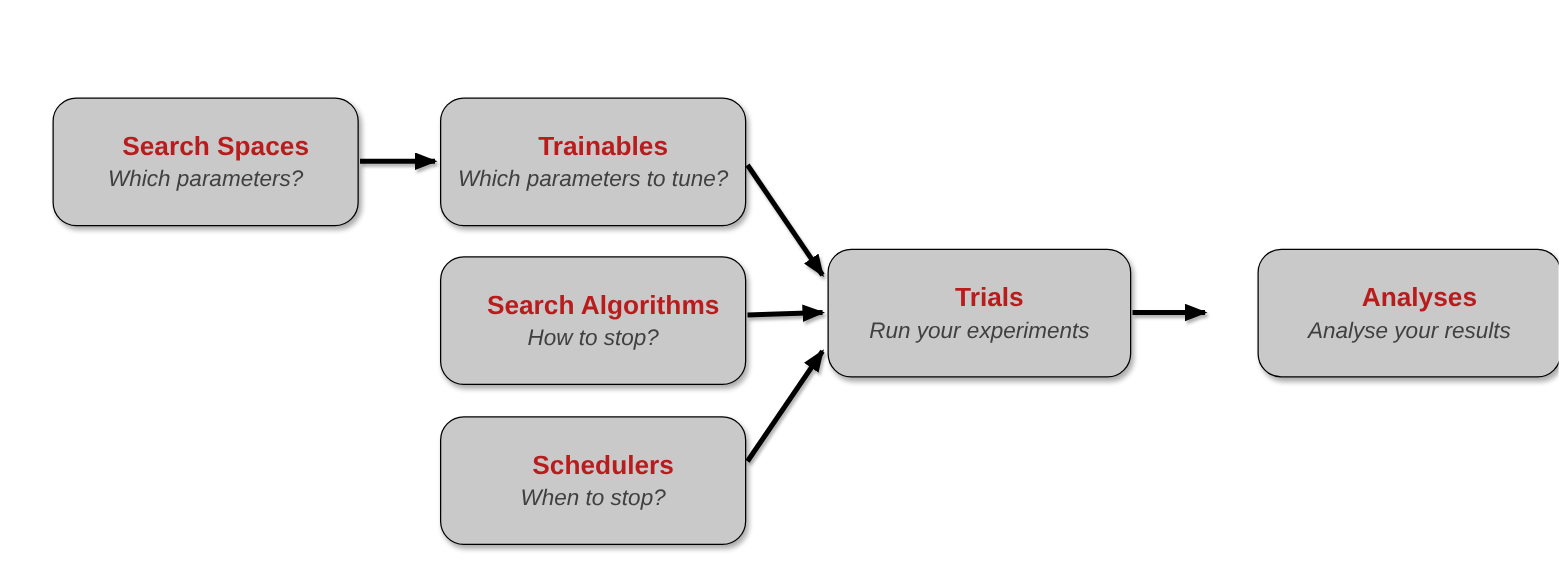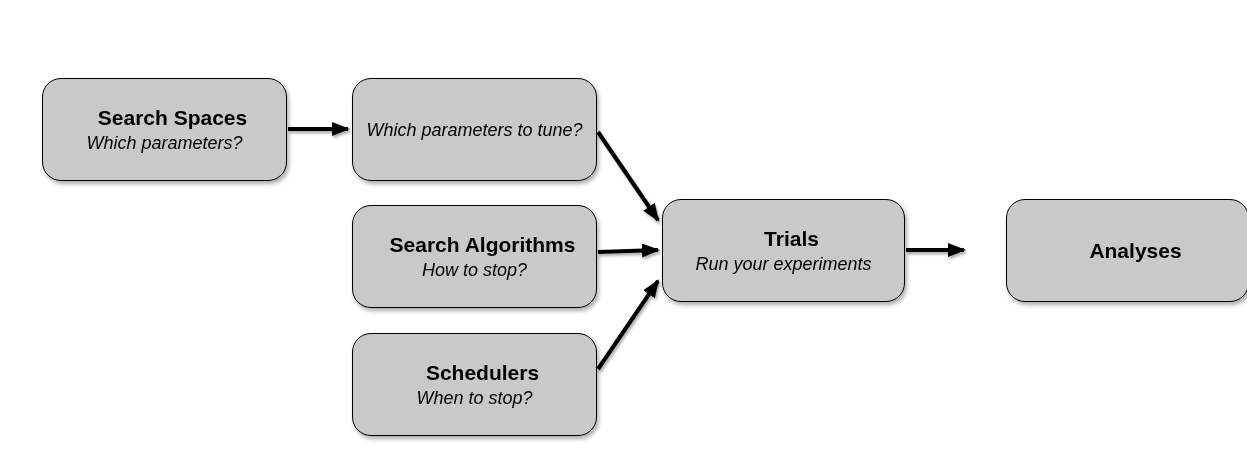--- a/index.html
+++ b/index.html
@@ -33,29 +33,29 @@
     display: flex;
     flex-direction: column;
     align-items: center;
     justify-content: center;
     text-align: center;
     padding: 4px 10px;
   }
   .node .title {
     font-size: 21px;
     font-weight: 700;
-    color: #000000;
+    color: #b91c1c;
     line-height: 26px;
     white-space: nowrap;
     margin-left: 16px;
   }
   .node .subtitle {
     font-size: 18px;
     font-style: italic;
-    color: #000000;
+    color: #404040;
     line-height: 24px;
     white-space: nowrap;
   }
   
   .node-search-spaces     { left: 42px;  top: 78px;  width: 245px; height: 103px; }
   .node-trainables        { left: 352px; top: 78px;  width: 245px; height: 103px; }
   .node-search-algorithms { left: 352px; top: 205px; width: 245px; height: 103px; align-items: center; }
   .node-schedulers        { left: 352px; top: 333px; width: 245px; height: 103px; }
   .node-trials            { left: 662px; top: 199px; width: 243px; height: 103px; }
   .node-analyses          { left: 1006px; top: 199px; width: 243px; height: 103px; }
@@ -82,35 +82,37 @@
       <line x1="906" y1="250" x2="964" y2="250" marker-end="url(#arrowhead)"></line>
     </g>
   </svg>
 
   <div class="node node-search-spaces">
     <div class="title">Search Spaces</div>
     <div class="subtitle">Which parameters?</div>
   </div>
 
   <div class="node node-trainables">
+    <div class="title">Trainables</div>
     <div class="subtitle">Which parameters to tune?</div>
   </div>
 
   <div class="node node-search-algorithms">
     <div class="title">Search Algorithms</div>
     <div class="subtitle">How to stop?</div>
   </div>
 
   <div class="node node-trials">
     <div class="title">Trials</div>
     <div class="subtitle">Run your experiments</div>
   </div>
 
   <div class="node node-schedulers">
     <div class="title">Schedulers</div>
     <div class="subtitle">When to stop?</div>
   </div>
 
   <div class="node node-analyses">
     <div class="title">Analyses</div>
+    <div class="subtitle">Analyse your results</div>
   </div>
 
 </div>
 
 </body></html>

